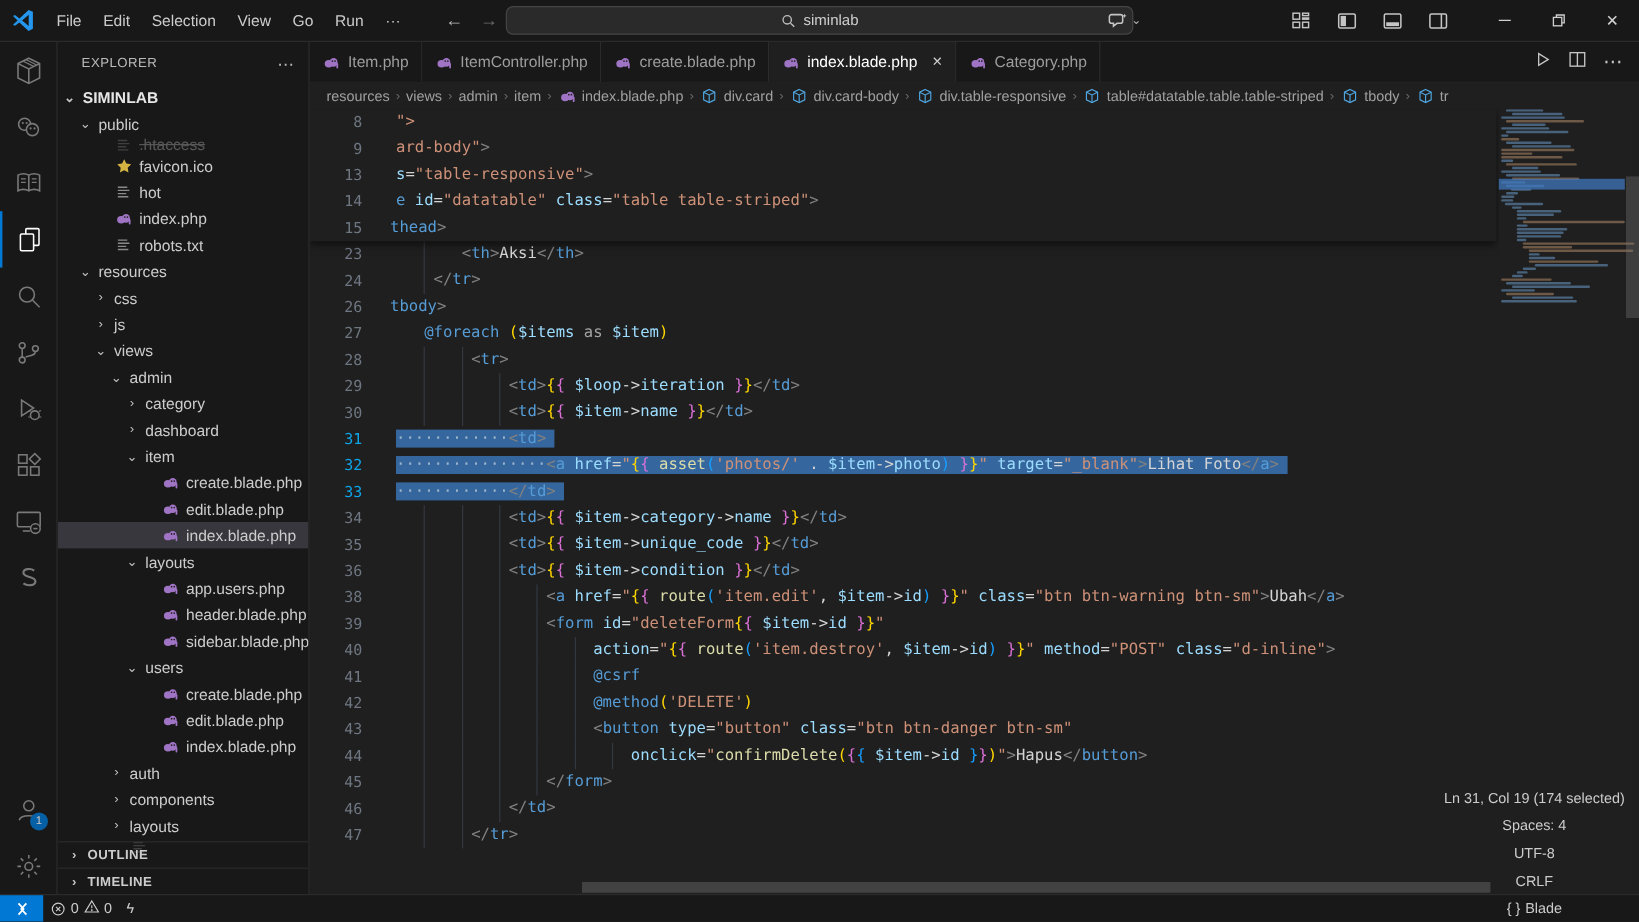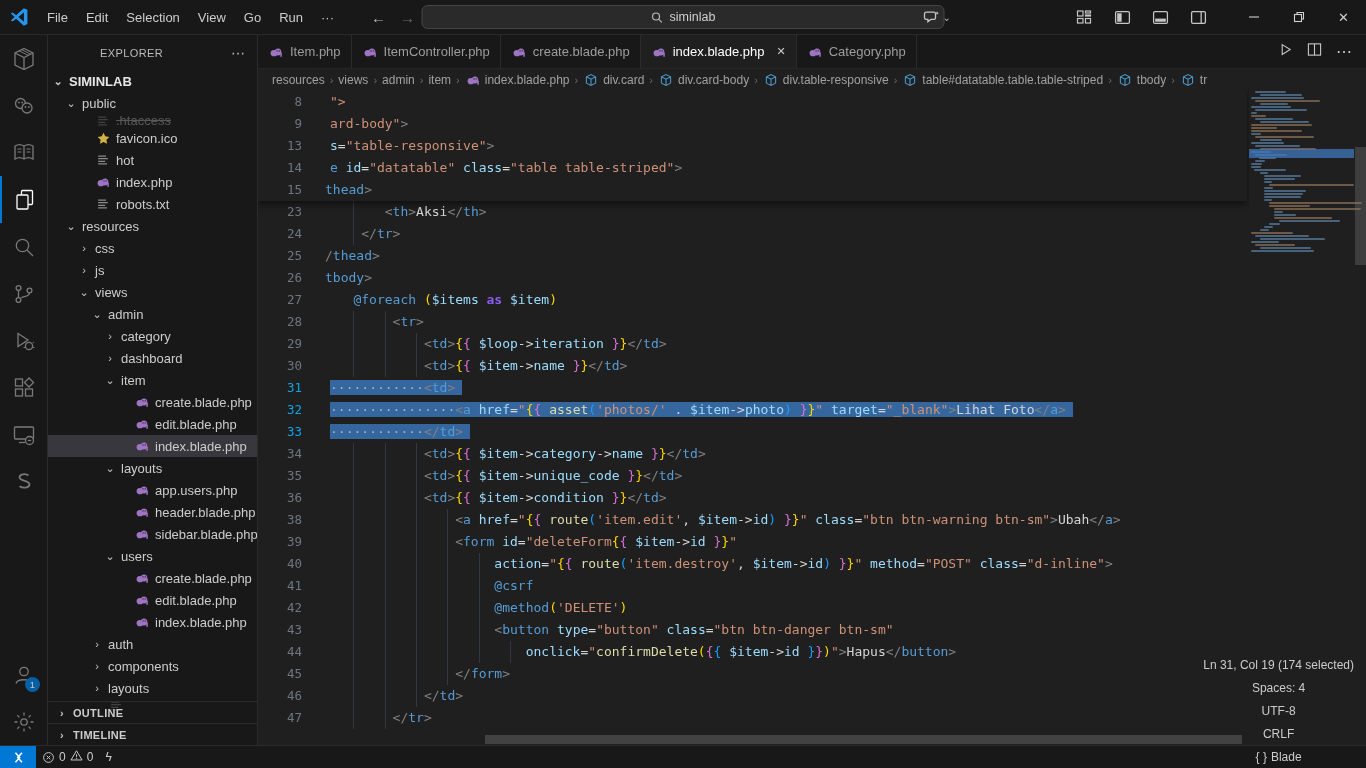--- a/index.html
+++ b/index.html
@@ -31,21 +31,21 @@
   .ab-item{width:48px;height:47px;display:flex;align-items:center;justify-content:center;position:relative;opacity:.75;}
   .ab-item.active{opacity:1;border-left:2px solid #0078d4;}
   .ab-spacer{flex:1;}
   .badge{position:absolute;right:8px;bottom:6px;min-width:15px;height:15px;border-radius:8px;
     background:#0078d4;color:#fff;font-size:9.5px;display:flex;align-items:center;justify-content:center;padding:0 3px;}
 
   
   .sidebar{position:absolute;top:35px;left:48px;width:210px;bottom:23px;background:#181818;
     border-right:1px solid #2b2b2b;font-size:13px;z-index:30;overflow:hidden;}
   .sb-head{height:35px;display:flex;align-items:center;justify-content:space-between;padding:0 12px 0 20px;}
-  .sb-title{font-size:11px;color:#bbbbbb;letter-spacing:.4px;margin-left:32px;}
+  .sb-title{font-size:11px;color:#bbbbbb;letter-spacing:.4px;}
   .sb-dots{color:#bbb;font-size:14px;}
   .tree-row{height:22px;display:flex;align-items:center;gap:5px;color:#cccccc;cursor:default;white-space:nowrap;}
   .tree-row.selected{background:#37373d;}
   .tree-row.root{font-weight:bold;color:#e6e6e6;}
   .tree-row.partial{height:13px;opacity:.35;overflow:hidden;}
   .tree-row.partial .lbl{text-decoration:line-through;}
   .tchev{width:12px;font-size:11px;color:#c5c5c5;text-align:center;flex:none;}
   .ticon{width:16px;height:16px;flex:none;display:flex;align-items:center;justify-content:center;}
   .sb-section{height:22px;display:flex;align-items:center;gap:5px;border-top:1px solid #2b2b2b;
     font-size:11px;font-weight:bold;color:#cccccc;padding-left:8px;letter-spacing:.3px;}
@@ -70,21 +70,21 @@
   .scrolllines{position:absolute;top:110px;left:0;right:119px;bottom:0;}
   .cl{height:22px;position:relative;}
   .ln{position:absolute;left:0;top:0;width:44px;text-align:right;color:#6e7681;line-height:22px;font-size:12.5px;}
   .ln.hl{color:#0ea5e9;}
   .ct{position:absolute;left:72px;top:0;right:0;line-height:22px;white-space:pre;}
   .guide{position:absolute;top:0;bottom:0;border-left:1px solid #333840;}
   .selwrap{background:#35679e;padding-right:7px;}
   .w{color:#9fb6cc;}
   .p{color:#808080;} .t{color:#569cd6;} .a{color:#9cdcfe;} .s{color:#ce9178;}
   .v{color:#9cdcfe;} .f{color:#dcdcaa;} .d{color:#569cd6;} .o{color:#d4d4d4;}
-  .x{color:#d4d4d4;} .k{color:#8b5cf6;font-weight:bold;} .b1{color:#ffd700;} .b2{color:#da70d6;} .b3{color:#179fff;}
+  .x{color:#d4d4d4;} .k{color:#a3a3a3;} .b1{color:#ffd700;} .b2{color:#da70d6;} .b3{color:#179fff;}
   .clip .tx{margin-left:-5px;}
 
   .minimap{position:absolute;top:0;right:12px;width:105px;bottom:0;background:#1f1f1f;z-index:6;}
   .mm-row{height:2px;margin-bottom:1px;border-radius:1px;}
   .mm-band{position:absolute;left:0;right:0;top:58px;height:9px;background:rgba(64,120,190,.75);}
   .vthumb{position:absolute;right:0;top:56px;width:11px;height:118px;background:rgba(121,121,121,.35);z-index:7;}
   .hthumb{position:absolute;bottom:1px;left:227px;width:757px;height:9px;background:rgba(121,121,121,.4);z-index:7;}
 
   
   .statusbar{position:absolute;bottom:0;left:0;right:0;height:23px;background:#181818;
@@ -763,24 +763,20 @@
           </div>
         </div>
       <div class="scrolllines" id="codelines">
           <div class="cl">
             <span class="ln">23</span>
             <span class="ct"><span class="guide" style="left: 3ch;"></span><span class="tx" style="padding-left: 7ch;"><span><span class="p">&lt;</span><span class="t">th</span><span class="p">&gt;</span><span class="x">Aksi</span><span class="p">&lt;/</span><span class="t">th</span><span class="p">&gt;</span></span></span></span>
           </div>
           <div class="cl">
             <span class="ln">24</span>
             <span class="ct"><span class="guide" style="left: 3ch;"></span><span class="tx" style="padding-left: 4ch;"><span><span class="p">&lt;/</span><span class="t">tr</span><span class="p">&gt;</span></span></span></span>
-          </div>
-          <div class="cl clip">
-            <span class="ln">25</span>
-            <span class="ct"><span class="tx" style="padding-left: 0ch;"><span><span class="p">/</span><span class="t">thead</span><span class="p">&gt;</span></span></span></span>
           </div>
           <div class="cl clip">
             <span class="ln">26</span>
             <span class="ct"><span class="tx" style="padding-left: 0ch;"><span><span class="t">tbody</span><span class="p">&gt;</span></span></span></span>
           </div>
           <div class="cl">
             <span class="ln">27</span>
             <span class="ct"><span class="tx" style="padding-left: 3ch;"><span><span class="d">@foreach</span><span class="x"> </span><span class="b1">(</span><span class="v">$items</span><span class="k"> as </span><span class="v">$item</span><span class="b1">)</span></span></span></span>
           </div>
           <div class="cl">

